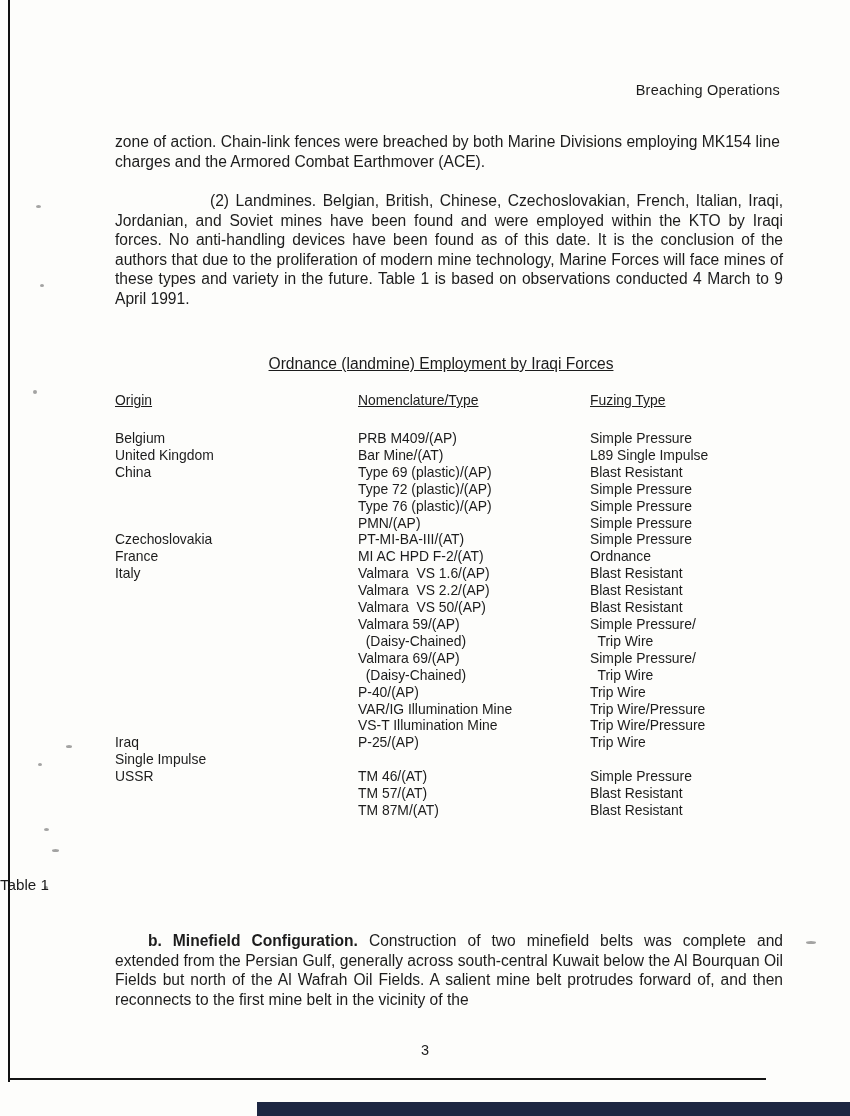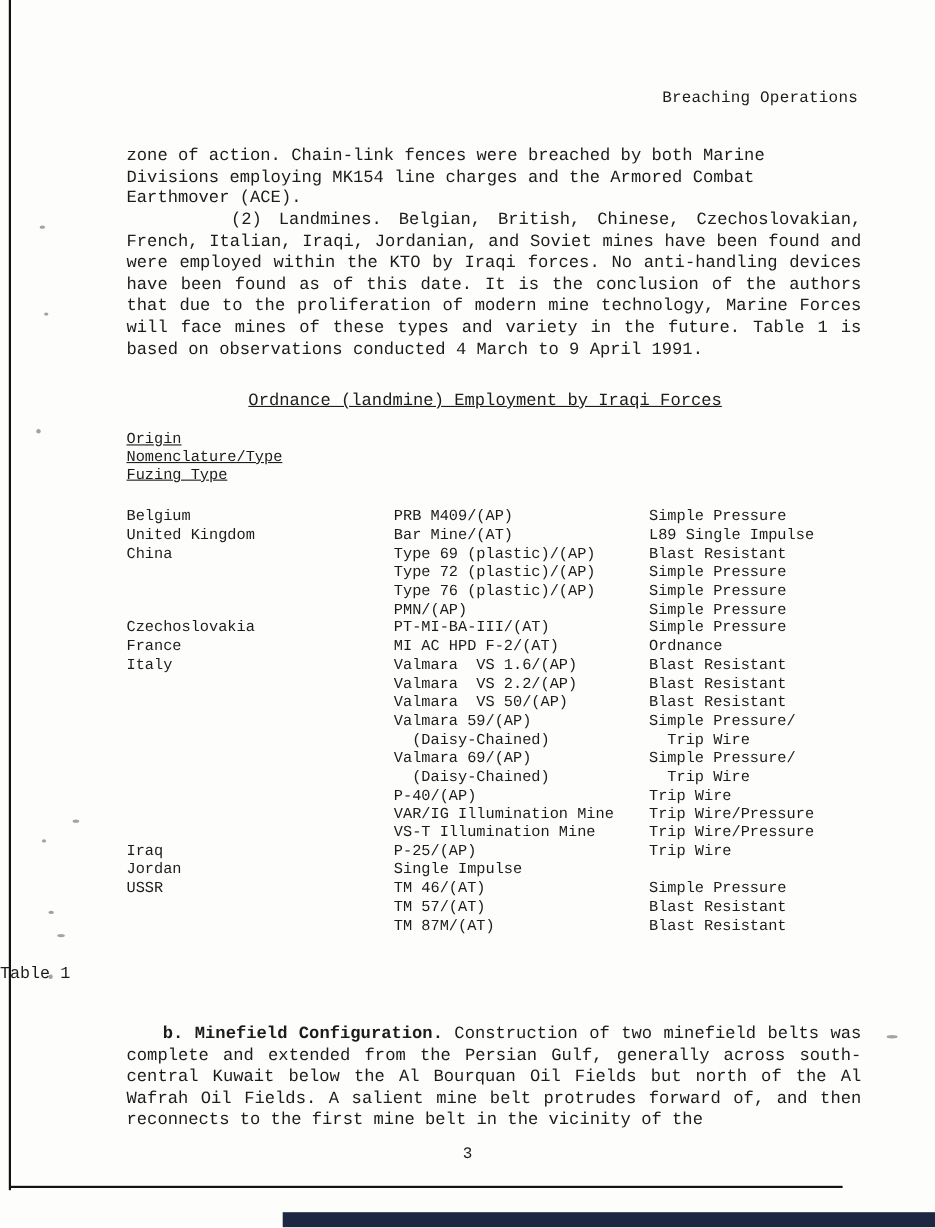--- a/index.html
+++ b/index.html
@@ -2,21 +2,21 @@
 <html><head>
 <meta charset="utf-8">
 <style>
   * { margin: 0; padding: 0; box-sizing: border-box; }
   html, body { background: #ffffff; }
   .page {
     position: relative;
     width: 850px;
     height: 1116px;
     background: #fdfdfb;
-    font-family: Liberation Mono, monospace;
+    font-family: Liberation Sans, sans-serif;
     color: #1c1c1c;
     overflow: hidden;
   }
   
   .edge-line-left {
     position: absolute; left: 8px; top: 0; width: 2px; height: 1082px;
     background: #111;
   }
   .bottom-rule {
     position: absolute; left: 9px; top: 1078px; width: 757px; height: 2px;
@@ -46,21 +46,21 @@
   .table-title {
     position: absolute; left: 0; top: 355px; width: 100%;
     text-align: center; font-size: 15.6px;
   }
   .table-title span { text-decoration: underline; margin-left: 32px; }
 
   .mtable {
     position: absolute; left: 115px; top: 392px; width: 670px;
     font-size: 13.9px;
   }
-  .thead { display: flex; margin-bottom: 22px; flex-direction: column; }
+  .thead { display: flex; margin-bottom: 22px; }
   .thead .c1, .thead .c2, .thead .c3 { text-decoration: underline; }
   .trow { display: flex; line-height: 16.9px; }
   .c1 { width: 243px; flex: none; white-space: pre; }
   .c2 { width: 232px; flex: none; white-space: pre; }
   .c3 { flex: 1; white-space: pre; }
 
   .table-caption {
     position: absolute; left: 0; top: 876px; width: 100%;
     text-align: left; font-size: 15.2px;
   }
@@ -192,21 +192,20 @@
         <span class="c1"></span>
         <span class="c2">VS-T Illumination Mine</span>
         <span class="c3">Trip Wire/Pressure</span>
       </div>
         <div class="trow">
         <span class="c1">Iraq</span>
         <span class="c2">P-25/(AP)</span>
         <span class="c3">Trip Wire</span>
       </div>
         <div class="trow">
-        <span class="c1">Jordan</span>
         <span class="c3">Single Impulse</span>
       </div>
         <div class="trow">
         <span class="c1">USSR</span>
         <span class="c2">TM 46/(AT)</span>
         <span class="c3">Simple Pressure</span>
       </div>
         <div class="trow">
         <span class="c1"></span>
         <span class="c2">TM 57/(AT)</span>

